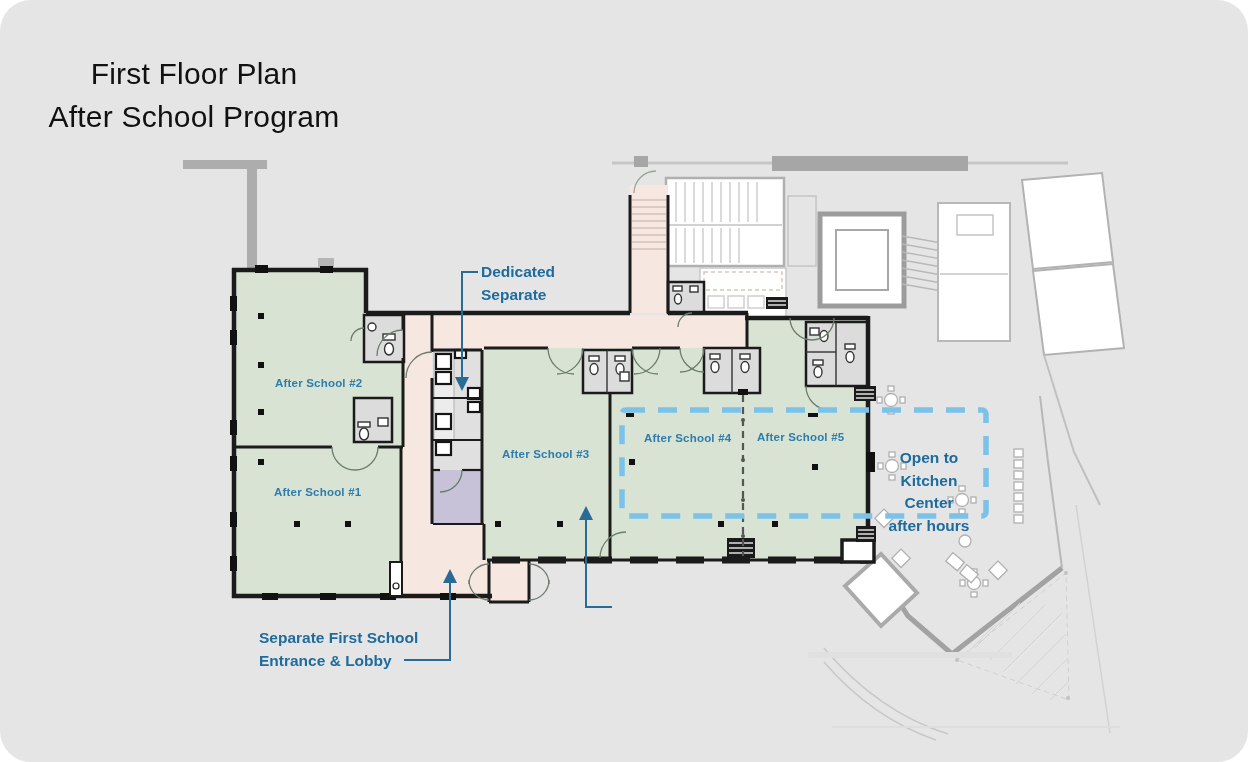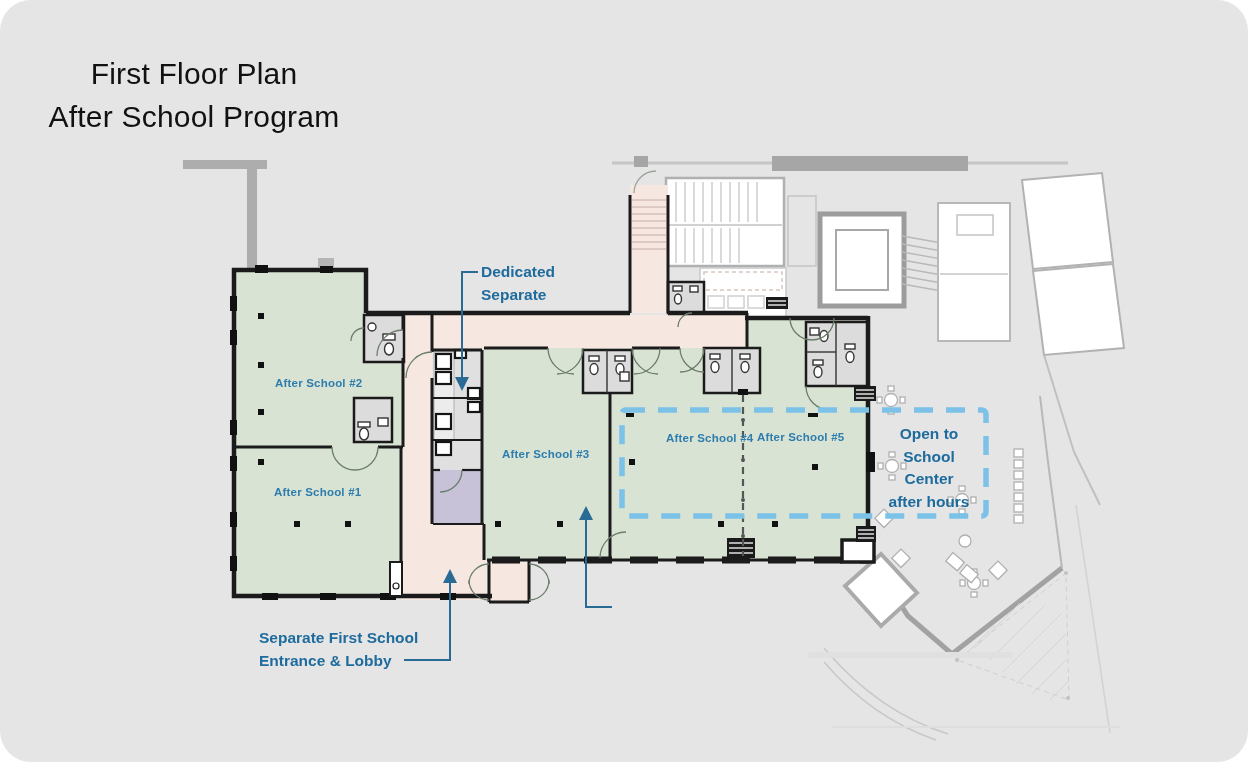--- a/index.html
+++ b/index.html
@@ -4,21 +4,21 @@
 <style>
   html,body{margin:0;padding:0;background:#ffffff;}
   .stage{position:relative;width:1248px;height:762px;background:#e5e5e5;overflow:hidden;
          font-family:"Liberation Sans", sans-serif;border-radius:31px;}
   .plan-svg{position:absolute;left:0;top:0;width:1248px;height:762px;}
   .label{position:absolute;white-space:nowrap;}
   .title-block{position:absolute;left:28px;top:52px;width:332px;text-align:center;
                color:#111;font-size:30px;font-weight:500;line-height:43px;letter-spacing:.2px;}
   .room-label{font-size:11.5px;font-weight:600;color:var(--room-label-blue,#2e7dad);letter-spacing:.2px;}
   .anno{font-size:15.5px;font-weight:600;color:var(--annotation-blue,#1e6b9d);line-height:23px;}
-  .anno-center{text-align:center;white-space:normal;line-height:22.5px;}
+  .anno-center{text-align:center;white-space:normal;line-height:22.5px;margin-top:24px;}
 </style>
 </head>
 <body>
 
 <div class="stage">
 
   <svg class="plan-svg" viewBox="0 0 1248 762">
 
     <g fill="none" stroke="#b9b9b9" stroke-width="1.5">
 
@@ -394,31 +394,31 @@
   </svg>
 
   <div class="title-block">
     <div>First Floor Plan</div>
     <div>After School Program</div>
   </div>
 
   <div class="label room-label" style="left:275px;top:371px;margin-top:6px;">After School #2</div>
   <div class="label room-label" style="left:274px;top:486px;">After School #1</div>
   <div class="label room-label" style="left:502px;top:432px;margin-top:16px;">After School #3</div>
-  <div class="label room-label" style="left:666px;top:432px;">After School #4</div>
+  <div class="label room-label" style="left:644px;top:432px;">After School #4</div>
   <div class="label room-label" style="left:757px;top:431px;">After School #5</div>
 
   <div class="label anno" style="left:481px;top:260px;">
     <div>Dedicated</div>
     <div>Separate</div>
   </div>
 
   <div class="label anno anno-center" style="left:870px;top:423px;width:118px;">
     <div>Open to</div>
-    <div>School</div>
+    <div>Kitchen</div>
     <div>Center</div>
     <div>after hours</div>
   </div>
 
   <div class="label anno" style="left:259px;top:626px;">
     <div>Separate First School</div>
     <div>Entrance &amp; Lobby</div>
   </div>
 
 

